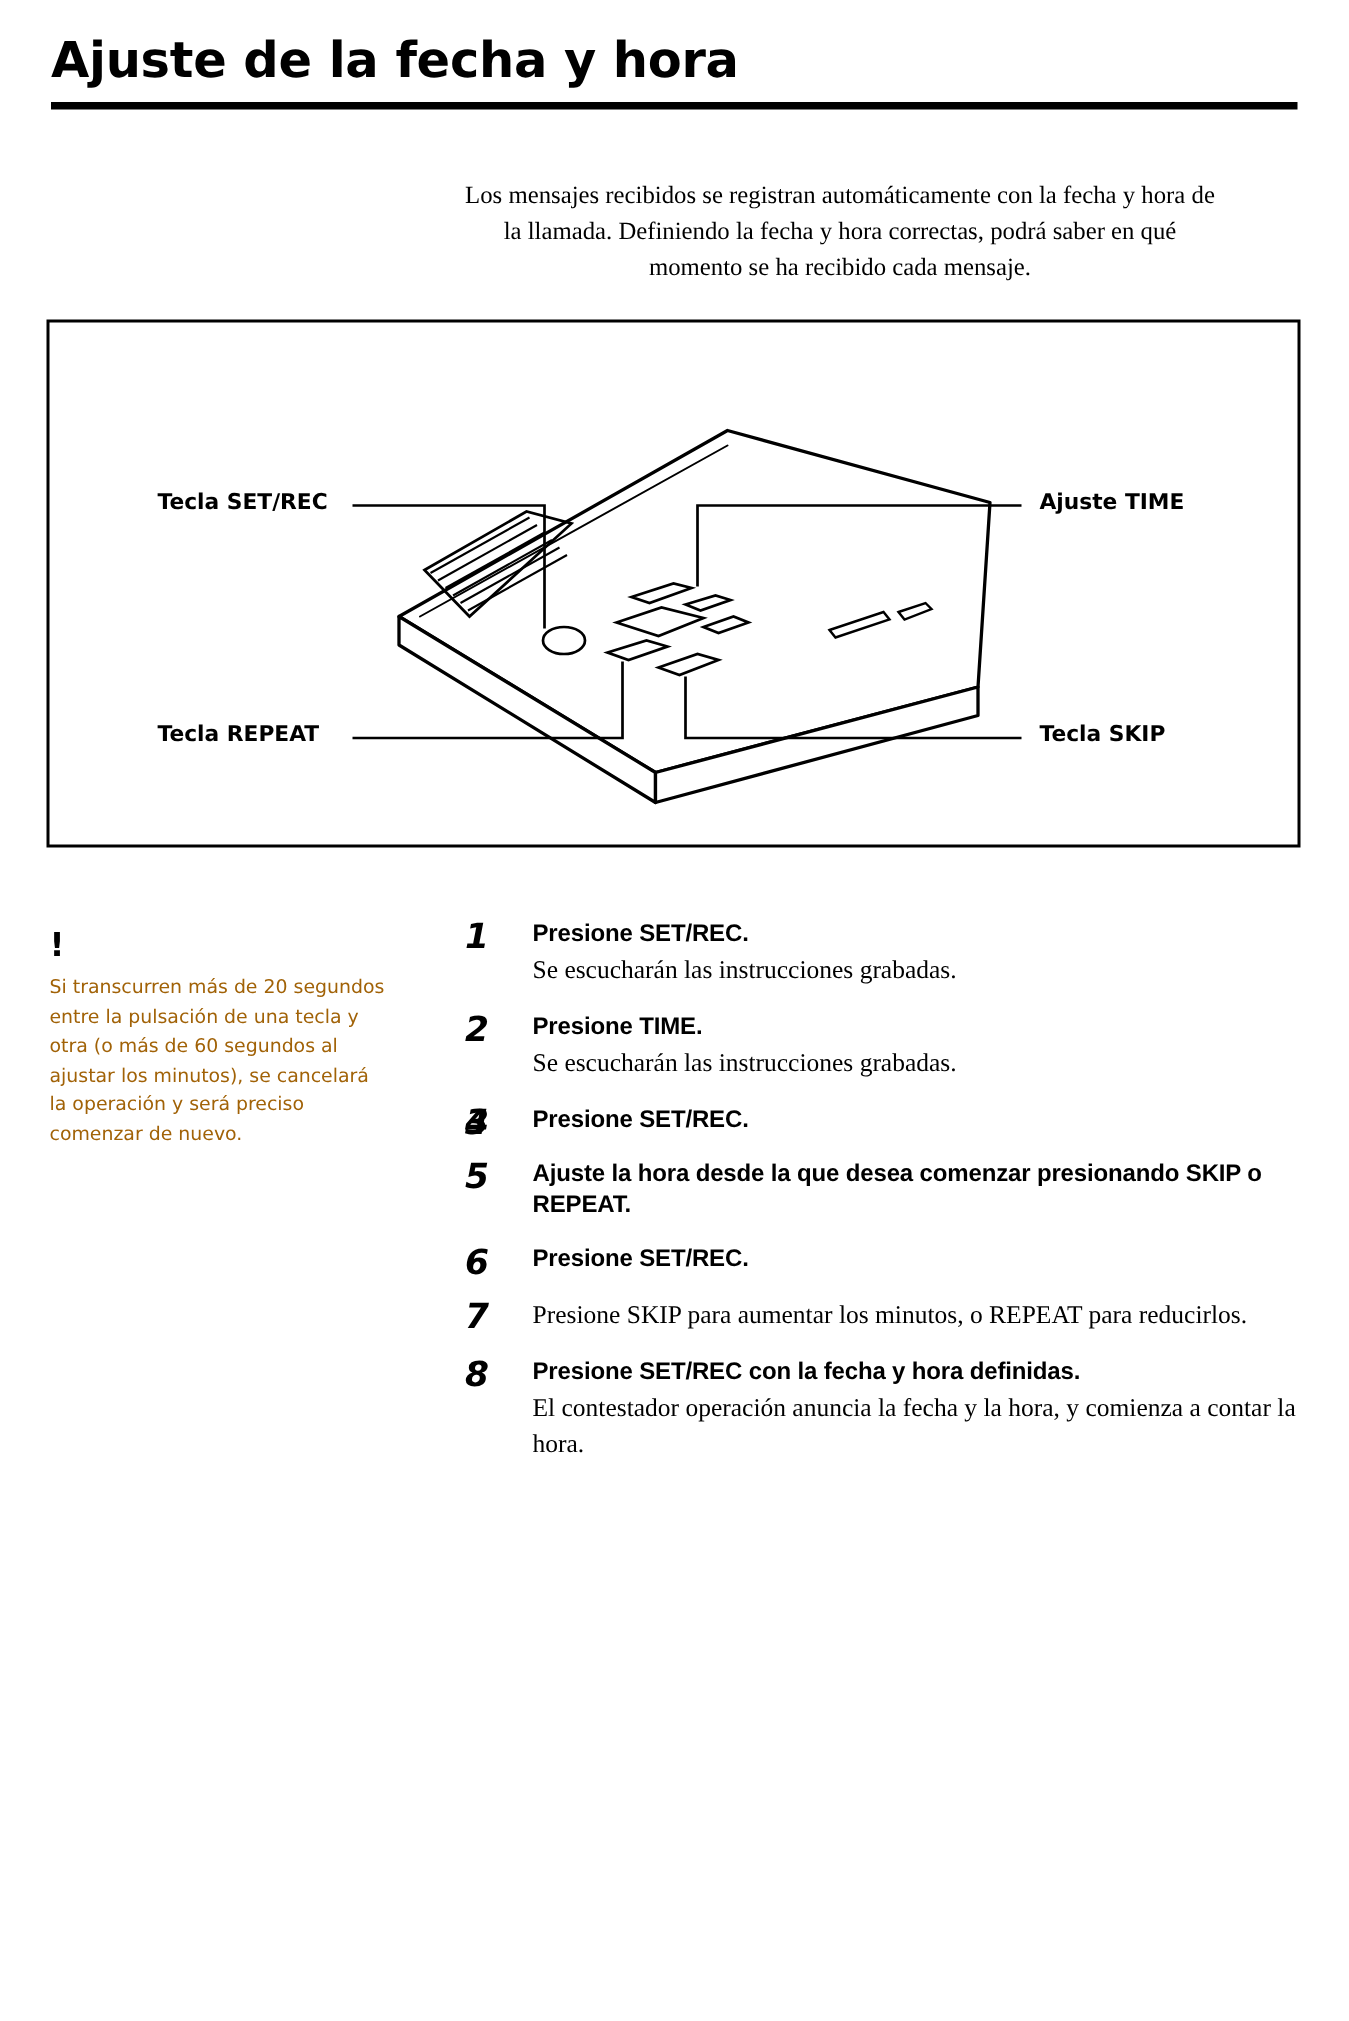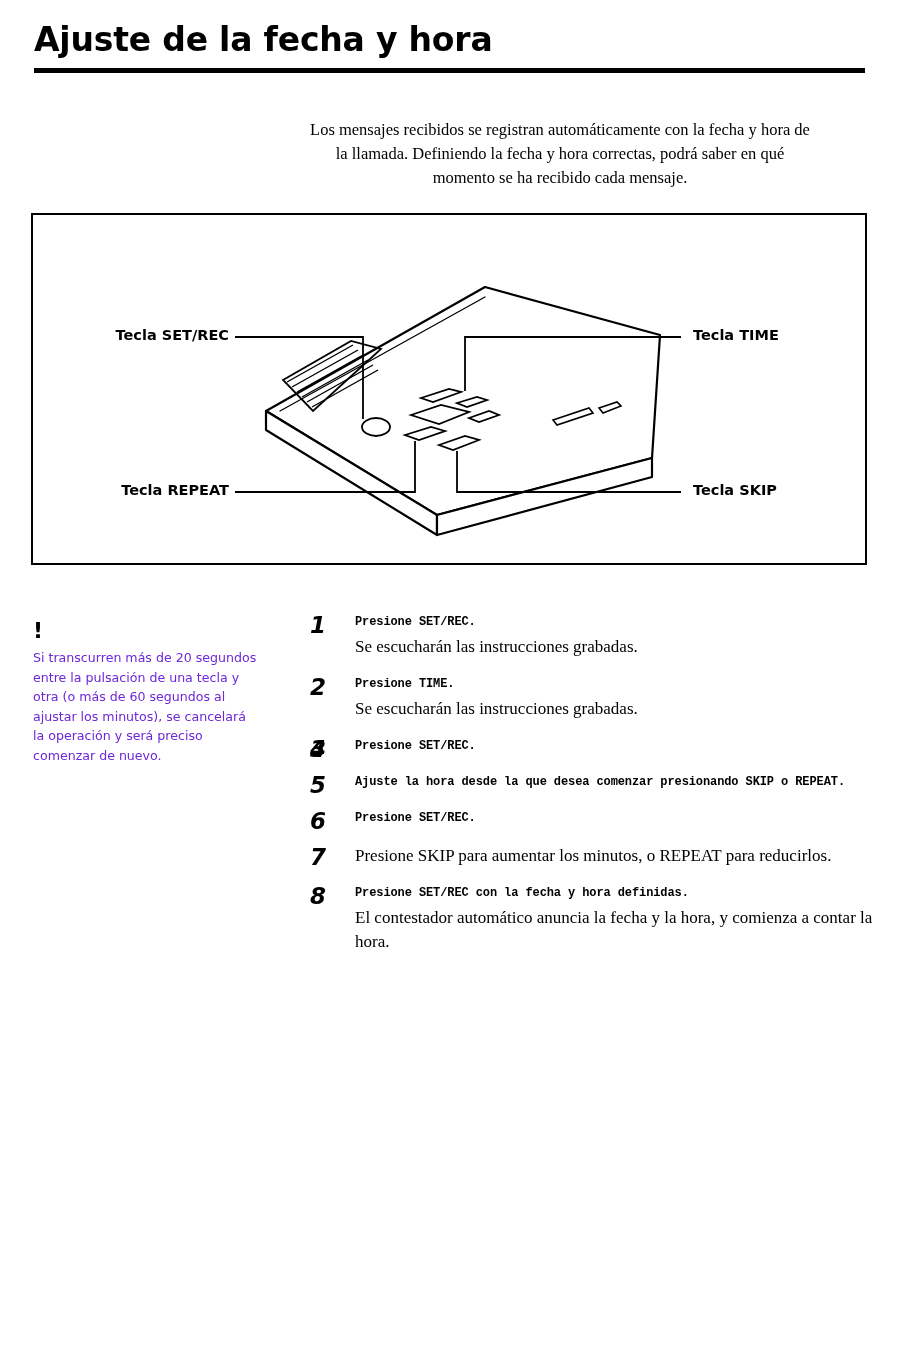--- a/index.html
+++ b/index.html
@@ -71,42 +71,42 @@
     left: 0; top: 0;
   }
   .callout {
     position: absolute;
     font-family: "DejaVu Sans", sans-serif;
     font-weight: bold;
     font-size: 14.5px;
     white-space: nowrap;
     color: #000;
   }
-  .callout.left { text-align: right; }
+  .callout.left { text-align: left; }
   .callout.right { text-align: left; }
 
   
   .note-bang {
     position: absolute;
     left: 33px;
     top: 620px;
     font-family: "DejaVu Sans", sans-serif;
     font-weight: bold;
     font-size: 22px;
     line-height: 22px;
   }
   .note-text {
     position: absolute;
     left: 33px;
     top: 648px;
     width: 225px;
     font-family: "DejaVu Sans", sans-serif;
     font-size: 12.6px;
     line-height: 19.5px;
-    color: #6d28d9;
+    color: #a16207;
   }
 
   
   .steps {
     position: absolute;
     left: 310px;
     top: 612px;
     width: 575px;
   }
   .step {
@@ -121,23 +121,23 @@
     font-family: "DejaVu Sans", sans-serif;
     font-weight: bold;
     font-style: italic;
     font-size: 23px;
     line-height: 23px;
   }
   .step-body {
     margin-left: 45px;
   }
   .step-head {
-    font-family: Liberation Mono, monospace;
-    font-weight: bold;
-    font-size: 12px;
+    font-family: Liberation Sans, sans-serif;
+    font-weight: bold;
+    font-size: 16px;
     line-height: 21px;
     letter-spacing: -0.1px;
   }
   .step-detail {
     font-family: "Liberation Serif", serif;
     font-size: 17px;
     line-height: 24px;
     margin-top: 2px;
   }
 </style>
@@ -203,21 +203,21 @@
 
         <path d="M648 122 L432 122 L432 176"></path>
 
         <path d="M202 277 L382 277 L382 226"></path>
 
         <path d="M648 277 L424 277 L424 236"></path>
       </g>
     </svg>
 
     <div class="callout left" style="left:72px; top:112px; width:124px;">Tecla SET/REC</div>
-    <div class="callout right" style="left:660px; top:112px;">Tecla TIME</div>
+    <div class="callout right" style="left:660px; top:112px;">Ajuste TIME</div>
     <div class="callout left" style="left:72px; top:267px; width:124px;">Tecla REPEAT</div>
     <div class="callout right" style="left:660px; top:267px;">Tecla SKIP</div>
   </div>
 
   <div class="note-bang">!</div>
   <div class="note-text">Si transcurren más de 20 segundos entre la pulsación de una tecla y otra (o más de 60 segundos al ajustar los minutos), se cancelará la operación y será preciso comenzar de nuevo.</div>
 
   <div class="steps">
 
     <div class="step">
@@ -269,19 +269,19 @@
       <div class="step-num">7</div>
       <div class="step-body">
         <div class="step-detail">Presione SKIP para aumentar los minutos, o REPEAT para reducirlos.</div>
       </div>
     </div>
 
     <div class="step">
       <div class="step-num">8</div>
       <div class="step-body">
         <div class="step-head">Presione SET/REC con la fecha y hora definidas.</div>
-        <div class="step-detail">El contestador automático anuncia la fecha y la hora, y comienza a contar la hora.</div>
+        <div class="step-detail">El contestador operación anuncia la fecha y la hora, y comienza a contar la hora.</div>
       </div>
     </div>
 
   </div>
 
 </div>
 
 </body></html>

